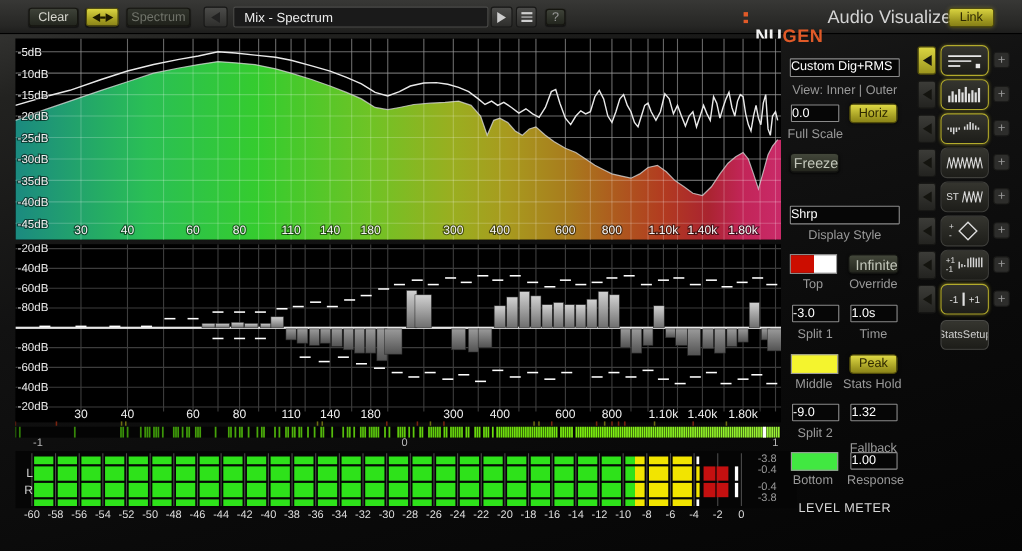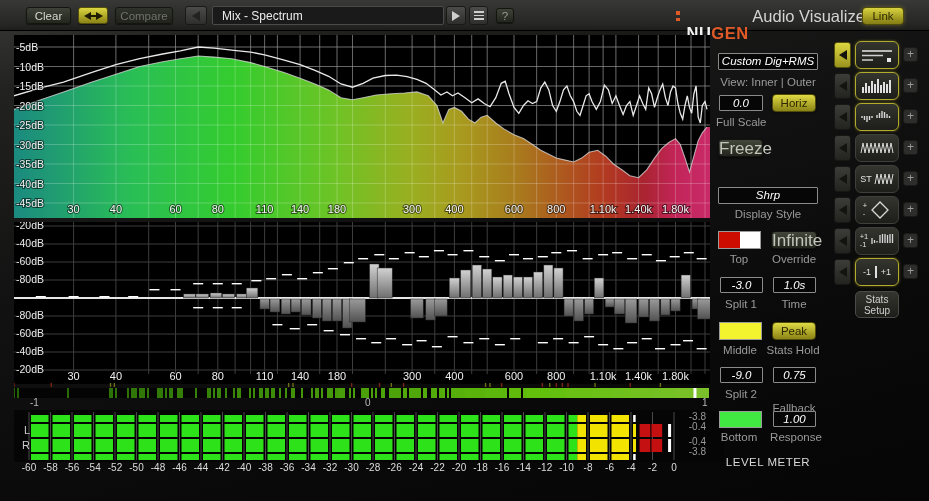--- a/index.html
+++ b/index.html
@@ -33,59 +33,59 @@
   .logo b{font-weight:bold;color:#f2f2f2;letter-spacing:.5px;margin-top:34px;}
   .logo b .gen{color:#e05a28;}
   .linkbtn{position:absolute;left:862px;top:7px;width:42px;height:18px;border-radius:4px;font-size:11.5px;line-height:17px;
     text-align:center;color:#2e2a00;background:linear-gradient(#d9d340,#9b941e 70%,#857e16);border:1px solid #514c09;
     box-shadow:0 0 4px rgba(200,190,60,.35);}
   
   svg.panel{position:absolute;background:#000;}
   .corrlabels span{position:absolute;top:397px;font-size:10px;color:#b9b9b9;}
   
   .rp-field{position:absolute;background:#060606;border:1px solid #8a8a8a;color:#fff;font-size:11.5px;
-    text-align:center;border-radius:1px;font-style:italic;}
+    text-align:left;border-radius:1px;}
   .rp-label{position:absolute;color:#9a9a9a;font-size:11.5px;text-align:center;}
   .rp-ybtn{position:absolute;border-radius:4px;text-align:center;color:#2e2800;font-size:11.5px;
     background:linear-gradient(#e0da45,#a39c22 70%,#8b8418);border:1px solid #514c09;box-shadow:0 0 3px rgba(0,0,0,.6);}
-  .rp-dbtn{position:absolute;border-radius:4px;text-align:right;color:#c2c6ba;font-size:17px;
+  .rp-dbtn{position:absolute;border-radius:4px;text-align:right;color:#c2c6ba;font-size:13px;
     background:linear-gradient(#43473a,#24261e);border:1px solid #121310;box-shadow:0 1px 2px rgba(0,0,0,.6);}
   .sw{position:absolute;border:1px solid #9a9a9a;}
   
   .srow{position:absolute;left:834px;width:92px;height:28px;}
   .sarrow{position:absolute;left:0;top:1px;width:17px;height:26px;border-radius:3px;
     background:linear-gradient(#3c3c38,#232320);border:1px solid #171715;display:flex;align-items:center;justify-content:center;}
   .sarrow.yel{background:linear-gradient(#dcd642,#9b941e);border:1px solid #55500b;}
   .sarrow .tri{width:0;height:0;border-top:5px solid transparent;border-bottom:5px solid transparent;border-right:8px solid #14140f;}
   .sbtn{position:absolute;left:21px;top:0;width:44px;height:28px;border-radius:6px;
     background:linear-gradient(#35352f,#1d1d19);border:1.5px solid #3f3f3b;display:flex;align-items:center;justify-content:center;overflow:hidden;}
   .sbtn.act{border:1.5px solid #b3ab2c;box-shadow:0 0 3px rgba(190,180,50,.5);}
   .splus{position:absolute;left:69px;top:6px;width:15px;height:15px;border-radius:3px;background:#2d2d2b;
     border:1px solid #1a1a18;color:#9a9a9a;font-size:12px;line-height:13px;text-align:center;}
-  .stats{left:21px;top:0;width:44px;height:27px;flex-direction:column;font-size:10px;color:#cfcfcf;line-height:11px;border:1px solid #4a4a46;border-radius:5px;}
+  .stats{left:21px;top:0;width:44px;height:27px;flex-direction:row;font-size:10px;color:#cfcfcf;line-height:11px;border:1px solid #4a4a46;border-radius:5px;}
   .stxt{color:#e0e0e0;font-size:9px;margin-right:2px;}
   .cm{color:#e0e0e0;font-size:9px;}
   .cmbar{display:inline-block;width:1.5px;height:12px;background:#e0e0e0;margin:0 4px;vertical-align:middle;}
   .chcol{display:flex;flex-direction:column;font-size:7.5px;color:#e0e0e0;line-height:8px;margin-right:2px;}
 </style>
 </head>
 <body>
 
 <div class="window">
 
   <div class="toolbar">
     <div class="tbtn" style="left:26px;width:45px">Clear</div>
     <div class="tbtn ybtn" style="left:78px;width:30px">
       <span class="swapic">
           <i class="tl"></i>
           <i class="bar"></i>
           <i class="tr"></i>
         </span>
     </div>
-    <div class="tbtn disabled" style="left:115px;width:58px">Compare</div>
+    <div class="tbtn disabled" style="left:115px;width:58px">Spectrum</div>
     <div class="navbtn" style="left:185px">
         <span class="tri-left"></span>
       </div>
     <div class="preset">Mix - Spectrum</div>
     <div class="navbtn" style="left:446px;width:20px">
         <span class="tri-right"></span>
       </div>
     <div class="navbtn" style="left:469px;width:19px">
       <span class="menuic">
           <i></i>
@@ -899,21 +899,21 @@
     <div class="rp-field" style="left:773px;top:277px;width:43px;height:16px;line-height:14px">1.0s</div>
     <div class="rp-label" style="left:716px;top:298px;width:50px">Split 1</div>
     <div class="rp-label" style="left:769px;top:298px;width:50px">Time</div>
 
     <div class="sw" id="sw-mid" style="left: 719px; top: 322px; width: 43px; height: 18px; background: rgb(244, 244, 46);"></div>
     <div class="rp-ybtn" style="left:772px;top:322px;width:44px;height:18px;line-height:17px">Peak</div>
     <div class="rp-label" style="left:714px;top:344px;width:52px">Middle</div>
     <div class="rp-label" style="left:761px;top:344px;width:64px">Stats Hold</div>
 
     <div class="rp-field" style="left:720px;top:367px;width:43px;height:16px;line-height:14px">-9.0</div>
-    <div class="rp-field" style="left:773px;top:367px;width:43px;height:16px;line-height:14px">0.75</div>
+    <div class="rp-field" style="left:773px;top:367px;width:43px;height:16px;line-height:14px">1.32</div>
     <div class="rp-label" style="left:716px;top:388px;width:50px">Split 2</div>
     <div class="rp-label" style="left:766px;top:402px;width:56px">Fallback</div>
 
     <div class="sw" id="sw-bot" style="left: 719px; top: 411px; width: 43px; height: 17px; background: rgb(65, 232, 65);"></div>
     <div class="rp-field" style="left:773px;top:411px;width:43px;height:16px;line-height:14px">1.00</div>
     <div class="rp-label" style="left:712px;top:431px;width:54px">Bottom</div>
     <div class="rp-label" style="left:764px;top:431px;width:64px">Response</div>
 
     <div class="rp-label" style="left:710px;top:456px;width:116px;color:#d8d8d8;letter-spacing:.5px">LEVEL METER</div>
   </div>

